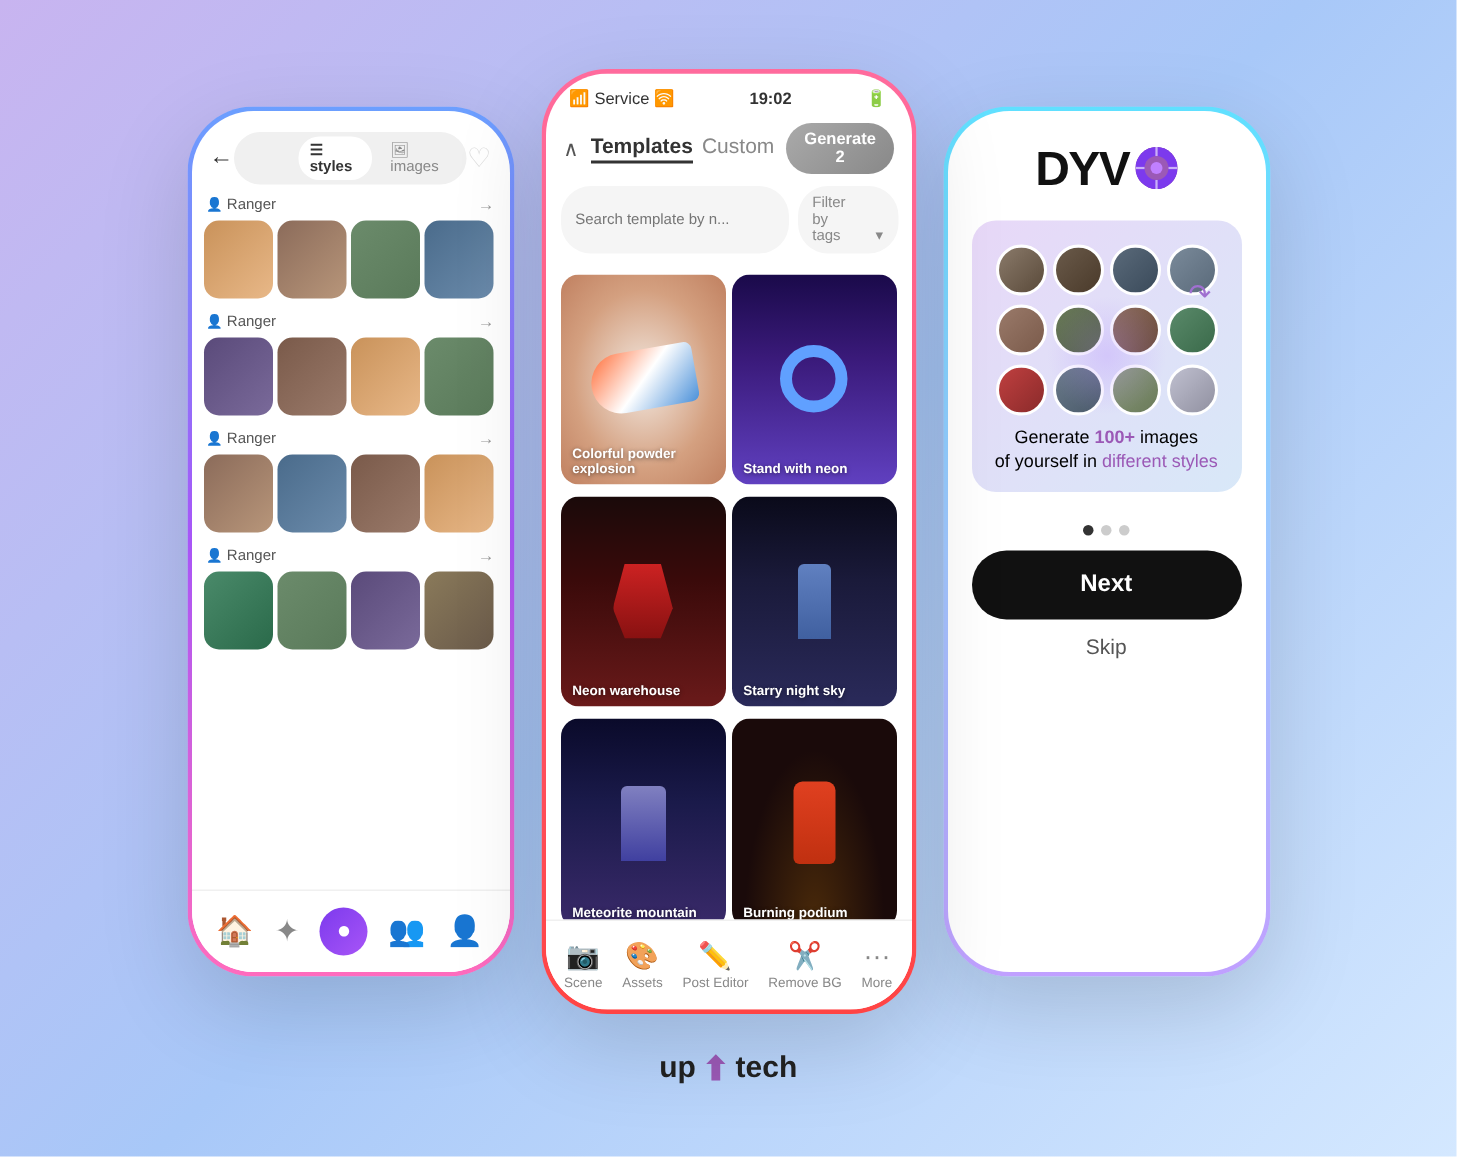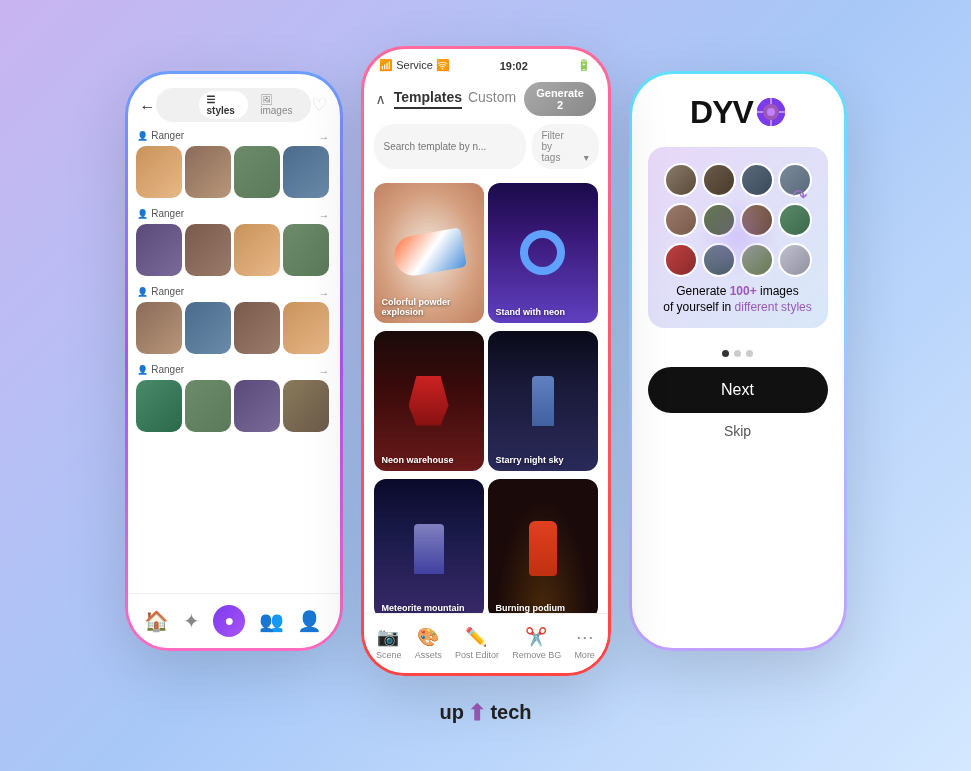--- a/index.html
+++ b/index.html
@@ -466,21 +466,21 @@
     .dot.active { background: #333; }
 
     .next-btn {
       width: 100%;
       background: #111;
       color: white;
       border: none;
       border-radius: 28px;
       padding: 14px;
       font-size: 16px;
-      font-weight: 400;
+      font-weight: 700;
       cursor: pointer;
       margin-bottom: 10px;
     }
     .skip-btn {
       background: none;
       border: none;
       font-size: 14px;
       color: #555;
       cursor: pointer;
       font-weight: 500;

